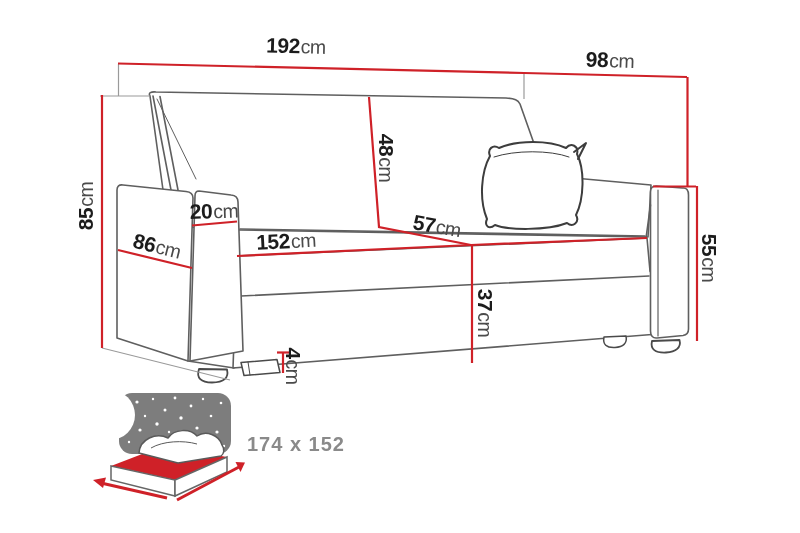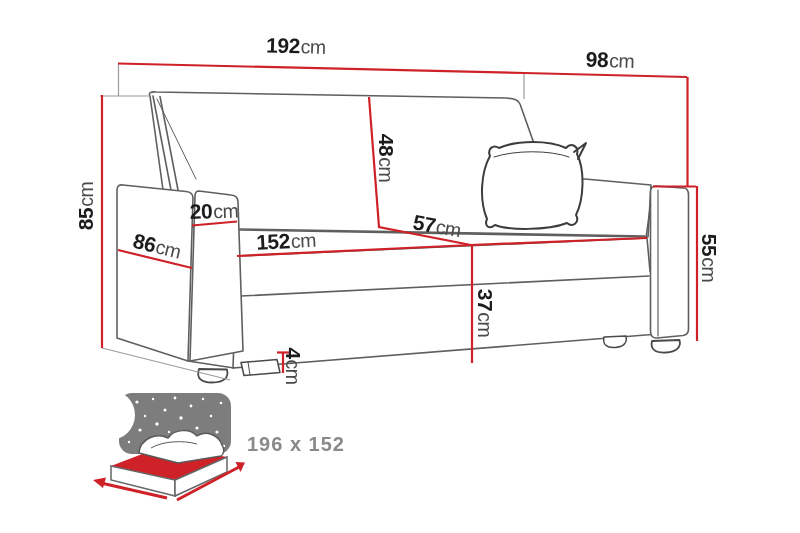--- a/index.html
+++ b/index.html
@@ -131,14 +131,14 @@
   <div class="dim" style="left:86px;top:206px;--rot:-90deg"><span class="num">85</span><span class="unit">cm</span></div>
   <div class="dim" style="left:214px;top:211px;--rot:-2deg"><span class="num">20</span><span class="unit">cm</span></div>
   <div class="dim" style="left:157px;top:246px;--rot:14deg"><span class="num">86</span><span class="unit">cm</span></div>
   <div class="dim" style="left:286px;top:241px;--rot:-3deg"><span class="num">152</span><span class="unit">cm</span></div>
   <div class="dim" style="left:386px;top:158px;--rot:90deg"><span class="num">48</span><span class="unit">cm</span></div>
   <div class="dim" style="left:437px;top:226px;--rot:10deg"><span class="num">57</span><span class="unit">cm</span></div>
   <div class="dim" style="left:485px;top:313px;--rot:90deg"><span class="num">37</span><span class="unit">cm</span></div>
   <div class="dim" style="left:709px;top:258px;--rot:90deg"><span class="num">55</span><span class="unit">cm</span></div>
   <div class="dim" style="left:293px;top:366px;--rot:90deg"><span class="num">4</span><span class="unit">cm</span></div>
 
-  <div class="bedsize" style="left:247px;top:444px">196 x 152</div>
+  <div class="bedsize" style="left:247px;top:444px">174 x 152</div>
 </div>
 
 </body></html>

